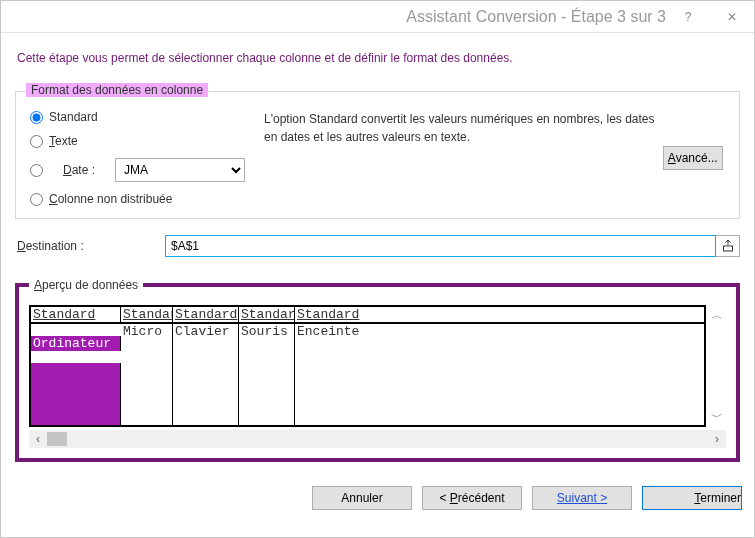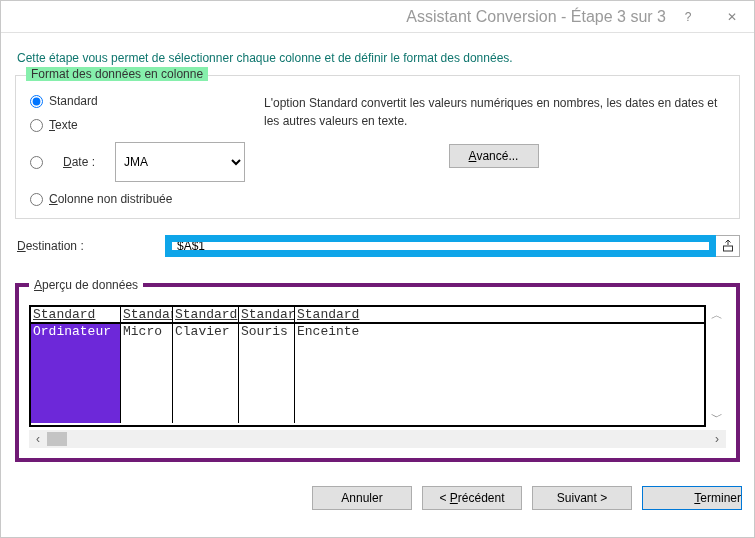--- a/index.html
+++ b/index.html
@@ -39,32 +39,32 @@
     justify-content: center;
     color: #888;
     cursor: default;
   }
   .content {
     flex: 1;
     padding: 14px 14px 10px 14px;
     display: flex;
     flex-direction: column;
   }
-  .intro { margin: 4px 0 4px 2px; color: #0f766e; }
+  .intro { margin: 4px 0 20px 2px; color: #701a75; }
   .fieldset {
     position: relative;
     border: 1px solid #d9d9d9;
     margin: 6px 0 0 0;
     padding: 14px 10px 12px 10px;
   }
   .fieldset .legend {
     position: absolute;
     top: -9px;
     left: 10px;
-    background: #86efac;
+    background: #f0abfc;
     padding: 0 5px;
     font-size: 12px;
     color: #333;
   }
   .format-row { display: flex; }
   .format-left {
     width: 230px;
     display: flex;
     flex-direction: column;
     gap: 10px;
@@ -72,65 +72,64 @@
   }
   .radio-row {
     display: flex;
     align-items: center;
     gap: 6px;
   }
   input[type=radio] { margin: 0; width: 13px; height: 13px; }
   .radio-label { cursor: default; }
   .date-row { display: flex; align-items: center; gap: 20px; }
   .date-select {
-    height: 40px;
+    height: 24px;
     width: 130px;
     border: 1px solid #adadad;
     background: #fff;
     font-size: 12px;
     padding: 0 4px;
   }
   .format-right {
     flex: 1;
     padding: 4px 6px 0 8px;
     display: flex;
-    flex-direction: column;
   }
   .right-text { line-height: 1.5; margin-bottom: 14px; }
   .btn-adv {
     align-self: center;
     width: 90px;
     height: 24px;
   }
   button.win {
     background: #e1e1e1;
     border: 1px solid #adadad;
     font-family: inherit;
     font-size: 12px;
     cursor: default;
     padding: 0;
   }
-  button.win:disabled { color: #000000; }
+  button.win:disabled { color: #1d4ed8; text-decoration: underline; }
   button.win.primary { border: 1.5px solid #0078d7; text-align: right; }
   .dest-row {
     display: flex;
     align-items: center;
     margin: 16px 0 0 0;
     gap: 40px;
   }
   .dest-label { width: 110px; padding-left: 2px; }
   .dest-input-wrap {
     flex: 1;
     display: flex;
     align-items: stretch;
   }
   .dest-input {
     flex: 1;
     height: 22px;
-    border: 7px solid #0ea5e9;
+    border: 1px solid #0ea5e9;
     font-family: inherit;
     font-size: 12px;
     padding: 0 5px;
   }
   .dest-btn {
     width: 24px;
     height: 22px;
     border: 1px solid #adadad;
     border-left: none;
     background: #ffffff;
@@ -185,21 +184,21 @@
     border-right: 1px solid #000;
     padding: 0 2px;
     overflow: hidden;
   }
   .col0 { width: 90px; }
   .col1 { width: 52px; }
   .col2 { width: 66px; }
   .col3 { width: 56px; }
   .col4 { flex: 1; border-right: none; }
   .selcol-header { background: #fff; }
-  .selcol-data { background: #6d28d9; color: #fff; }
+  .selcol-data { background: #a21caf; color: #fff; margin-top: 12px; }
   .grid-fill {
     display: flex;
     height: 84px;
   }
   .fillcell { border-right: 1px solid #000; }
   .fillcell.col4 { border-right: none; }
   .hscroll {
     height: 18px;
     background: #f0f0f0;
     display: flex;

